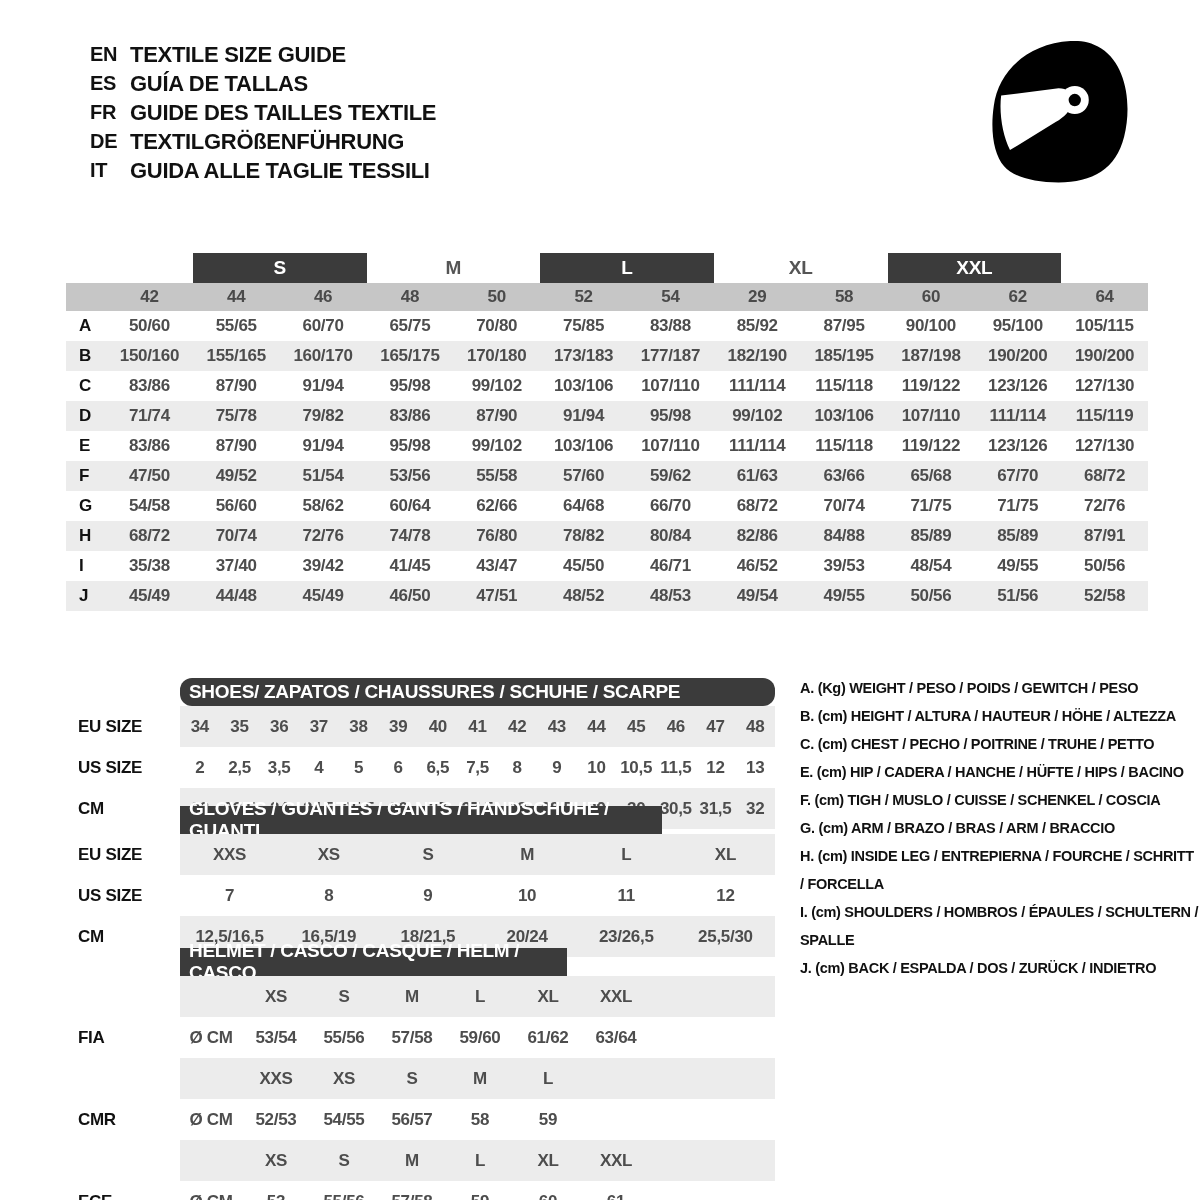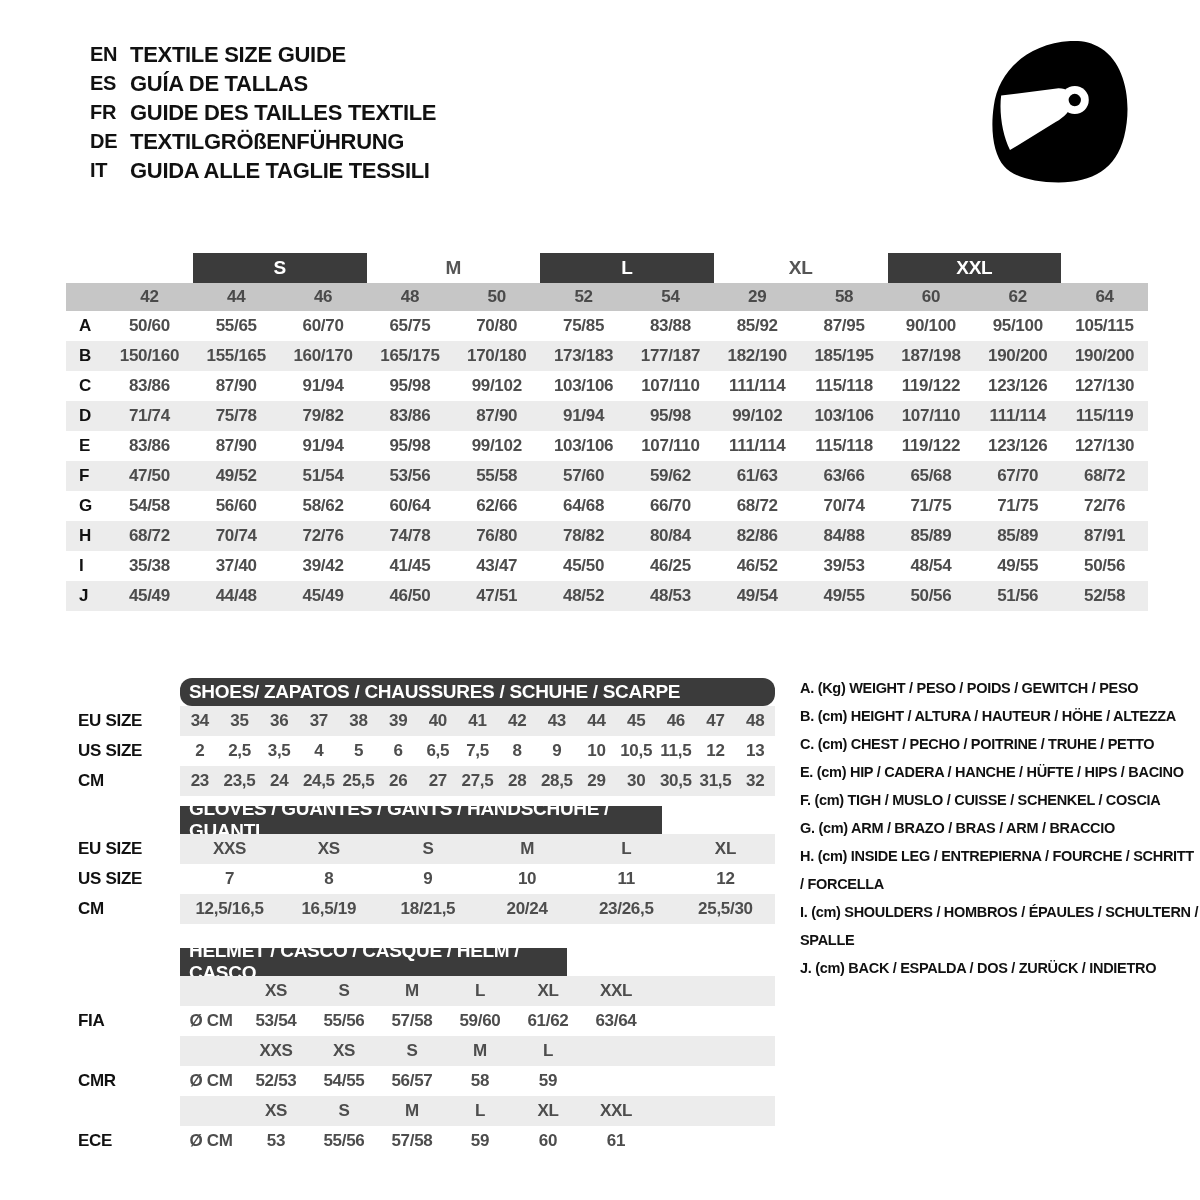--- a/index.html
+++ b/index.html
@@ -36,21 +36,21 @@
 
   
   .bt{position:absolute;left:66px;}
   .bt-bar-row{display:flex;}
   .bt-spacer{width:114px;flex:none;}
   .bar{height:28px;background:#3b3b3b;color:#fff;display:flex;align-items:center;
     padding-left:9px;font-size:19px;box-sizing:border-box;}
   .bar-shoes{width:595px;border-radius:12px;}
   .bar-gloves{width:482px;}
   .bar-helmet{width:387px;}
-  .bt-row{display:flex;height:30px;}
+  .bt-row{display:flex;height:41px;}
   .bt-label{width:114px;flex:none;display:flex;align-items:center;padding-left:12px;
     font-size:17px;color:#111;box-sizing:border-box;}
   .bt-content{width:595px;display:grid;}
   .bt-rows > .bt-row:nth-child(odd) .bt-content{background:#ececec;}
   .shoes-t .bt-content{grid-template-columns:repeat(15,1fr);}
   .gloves-t .bt-content{grid-template-columns:repeat(6,1fr);}
   .helmet-t .bt-content{grid-template-columns:62px repeat(6,68px);}
   .shoes-t{top:678px;}
   .gloves-t{top:806px;}
   .helmet-t{top:948px;}
@@ -131,21 +131,21 @@
       <div class="size-row">
       <div class="row-label">G</div>
       <div class="contents"><div class="cell">54/58</div><div class="cell">56/60</div><div class="cell">58/62</div><div class="cell">60/64</div><div class="cell">62/66</div><div class="cell">64/68</div><div class="cell">66/70</div><div class="cell">68/72</div><div class="cell">70/74</div><div class="cell">71/75</div><div class="cell">71/75</div><div class="cell">72/76</div></div>
     </div>
       <div class="size-row">
       <div class="row-label">H</div>
       <div class="contents"><div class="cell">68/72</div><div class="cell">70/74</div><div class="cell">72/76</div><div class="cell">74/78</div><div class="cell">76/80</div><div class="cell">78/82</div><div class="cell">80/84</div><div class="cell">82/86</div><div class="cell">84/88</div><div class="cell">85/89</div><div class="cell">85/89</div><div class="cell">87/91</div></div>
     </div>
       <div class="size-row">
       <div class="row-label">I</div>
-      <div class="contents"><div class="cell">35/38</div><div class="cell">37/40</div><div class="cell">39/42</div><div class="cell">41/45</div><div class="cell">43/47</div><div class="cell">45/50</div><div class="cell">46/25</div><div class="cell">46/52</div><div class="cell">39/53</div><div class="cell">48/54</div><div class="cell">49/55</div><div class="cell">50/56</div></div>
+      <div class="contents"><div class="cell">35/38</div><div class="cell">37/40</div><div class="cell">39/42</div><div class="cell">41/45</div><div class="cell">43/47</div><div class="cell">45/50</div><div class="cell">46/71</div><div class="cell">46/52</div><div class="cell">39/53</div><div class="cell">48/54</div><div class="cell">49/55</div><div class="cell">50/56</div></div>
     </div>
       <div class="size-row">
       <div class="row-label">J</div>
       <div class="contents"><div class="cell">45/49</div><div class="cell">44/48</div><div class="cell">45/49</div><div class="cell">46/50</div><div class="cell">47/51</div><div class="cell">48/52</div><div class="cell">48/53</div><div class="cell">49/54</div><div class="cell">49/55</div><div class="cell">50/56</div><div class="cell">51/56</div><div class="cell">52/58</div></div>
     </div>
     </div>
 </div>
 
 <div class="bt shoes-t">
   <div class="bt-bar-row">

